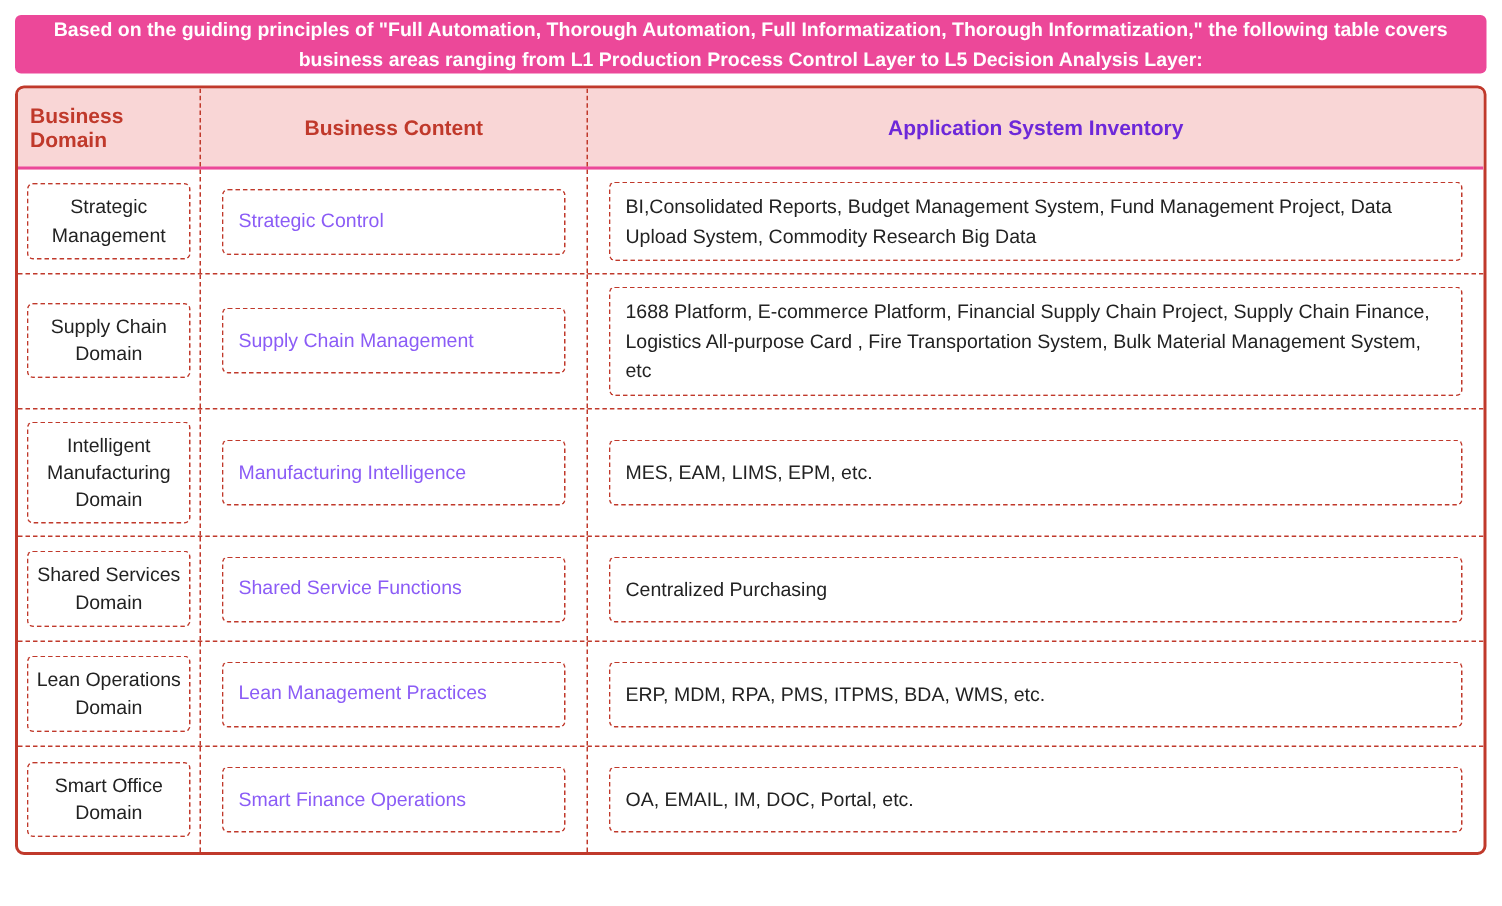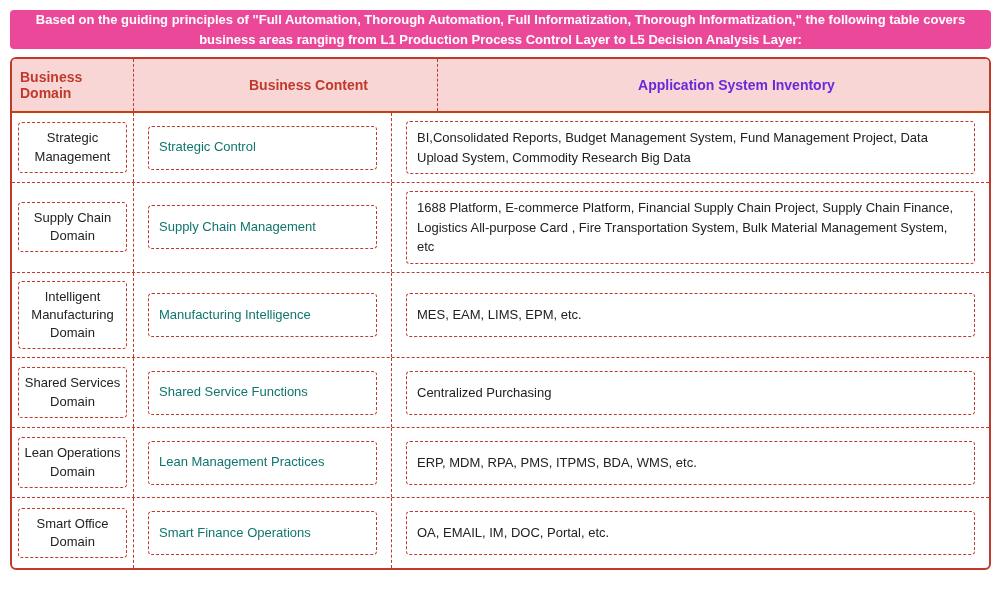--- a/index.html
+++ b/index.html
@@ -27,22 +27,21 @@
 
     .table-wrapper {
       border: 2px solid #c0392b;
       border-radius: 6px;
       overflow: hidden;
     }
 
     .table-header-row {
       display: flex;
       background: #f9d6d6;
-      border-bottom: 2px solid #c2410c;
-      gap: 46px;
+      border-bottom: 2px solid #ec4899;
     }
 
     .col-domain-header {
       width: 122px;
       min-width: 122px;
       font-weight: bold;
       font-size: 14px;
       color: #c0392b;
       border-right: 1px dashed #c0392b;
       padding: 10px 8px;
@@ -102,21 +101,21 @@
     }
 
     .cell-content {
       width: 258px;
       min-width: 258px;
       border-right: 1px dashed #c0392b;
       padding: 8px 14px;
       display: flex;
       align-items: center;
       font-size: 13px;
-      color: #0f766e;
+      color: #8b5cf6;
       line-height: 1.4;
     }
 
     
     .content-inner {
       border: 1px dashed #c0392b;
       border-radius: 4px;
       padding: 6px 10px;
       width: 100%;
       display: flex;

